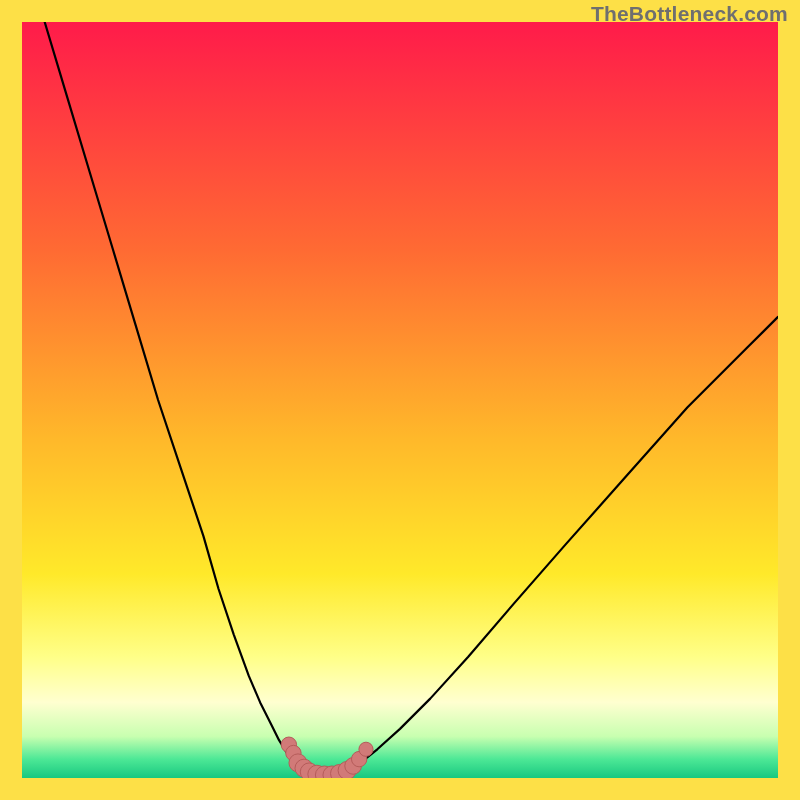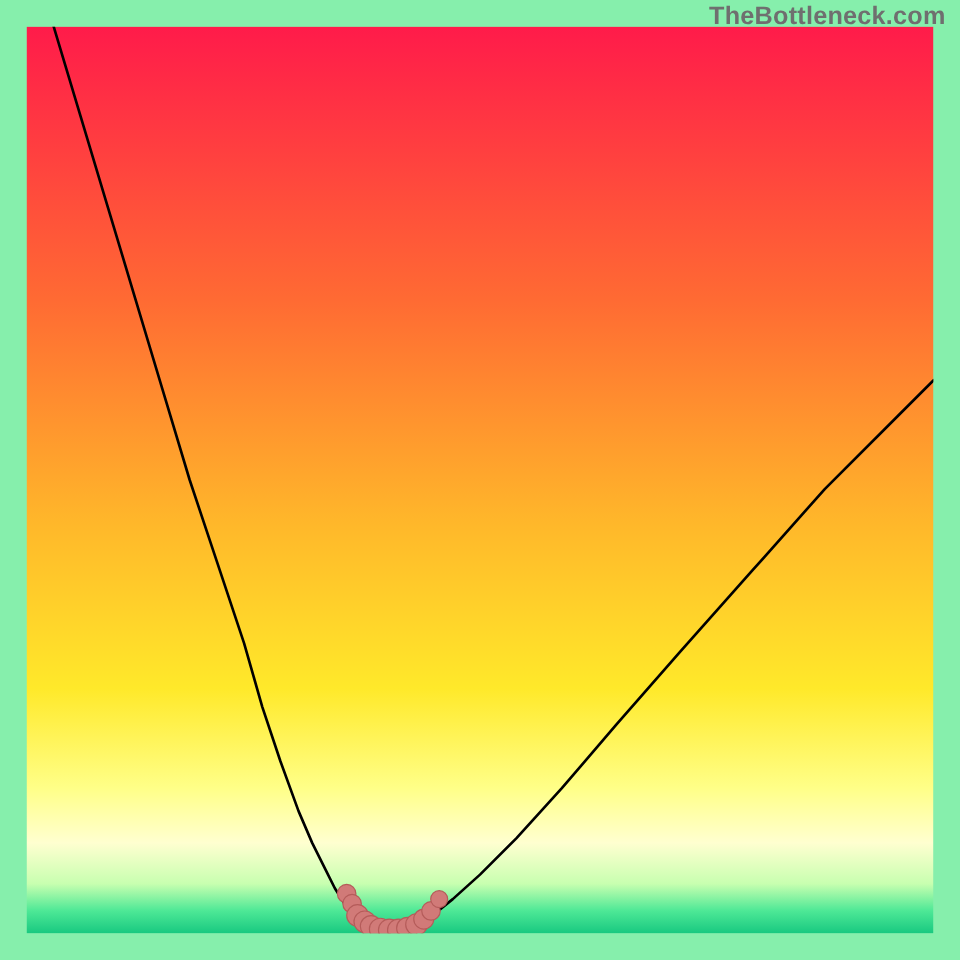--- a/index.html
+++ b/index.html
@@ -9,21 +9,21 @@
     height: 800px;
     background: #000;
     overflow: hidden;
   }
   .frame {
     position: absolute;
     left: 0;
     top: 0;
     width: 800px;
     height: 800px;
-    background: #86efac;
+    background: #fde047;
   }
   .plot {
     position: absolute;
     left: 22px;
     top: 22px;
     width: 756px;
     height: 756px;
     overflow: hidden;
   }
   .watermark {

